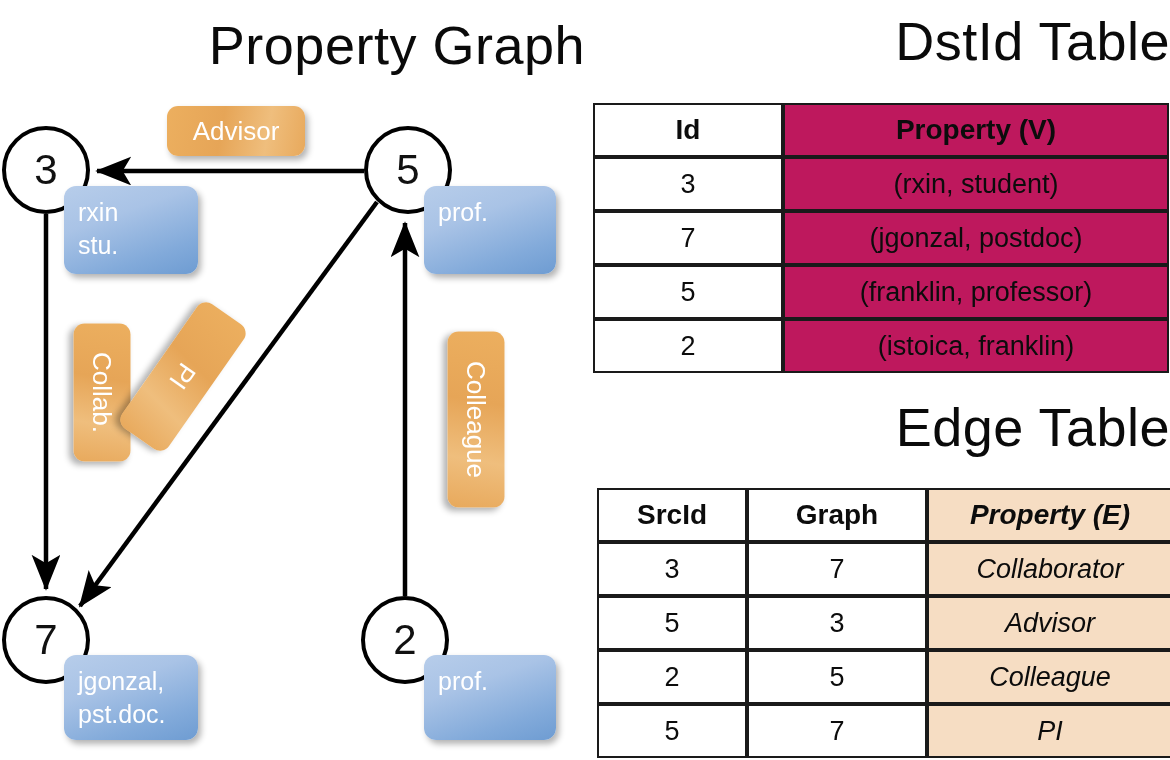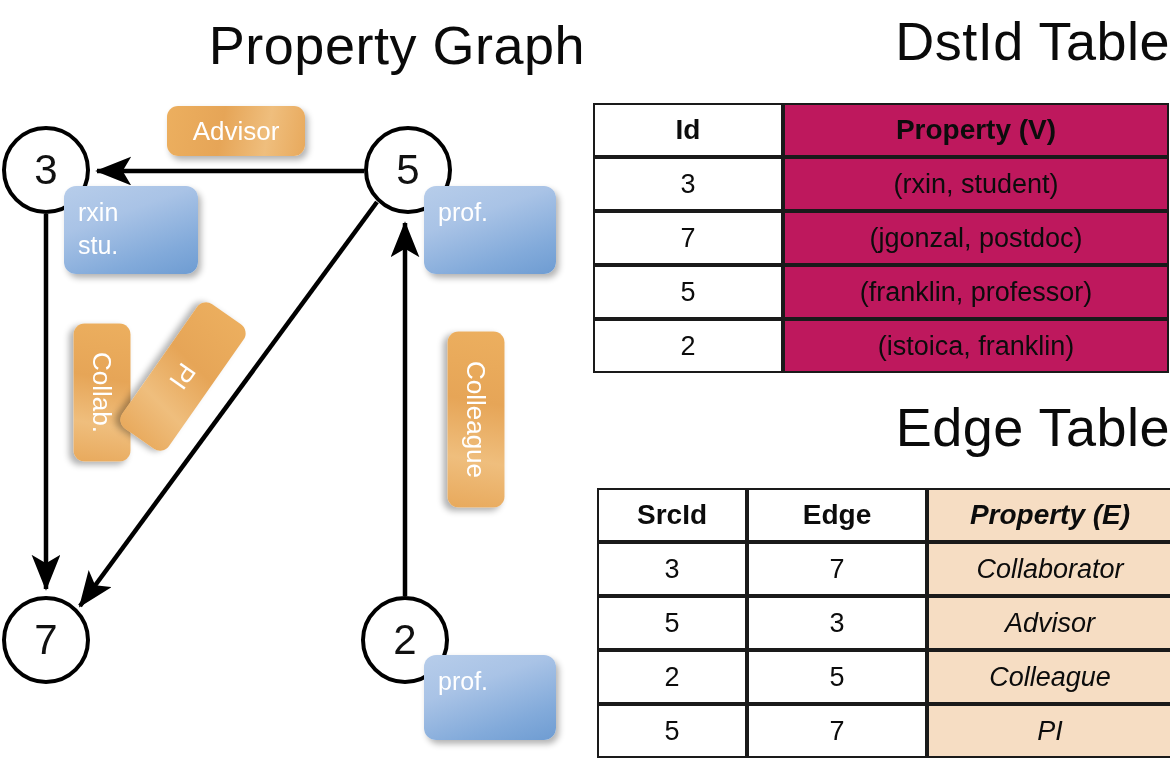--- a/index.html
+++ b/index.html
@@ -210,20 +210,24 @@
     <span>2</span>
   </div>
 
   <div class="prop-box" id="prop-box-3">
     <div>rxin</div>
     <div>stu.</div>
   </div>
   <div class="prop-box" id="prop-box-5">
     <div>prof.</div>
   </div>
+  <div class="prop-box" id="prop-box-7">
+    <div>jgonzal,</div>
+    <div>pst.doc.</div>
+  </div>
   <div class="prop-box" id="prop-box-2">
     <div>prof.</div>
   </div>
 
   <div class="edge-label" id="edge-label-advisor">Advisor</div>
   <div class="edge-label" id="edge-label-collab">Collab.</div>
   <div class="edge-label" id="edge-label-pi">PI</div>
   <div class="edge-label" id="edge-label-colleague">Colleague</div>
 </div>
 
@@ -260,21 +264,21 @@
 
 <table class="tbl" id="edge-table">
   <colgroup>
       <col class="c-src">
       <col class="c-dst">
       <col class="c-prop">
     </colgroup>
   <thead>
     <tr>
       <th class="cell-key">SrcId</th>
-      <th class="cell-key">Edge</th>
+      <th class="cell-key">Graph</th>
       <th class="cell-e">Property (E)</th>
     </tr>
   </thead>
   <tbody>
     <tr>
       <td class="cell-key">3</td>
       <td class="cell-key">7</td>
       <td class="cell-e">Collaborator</td>
     </tr>
     <tr>

